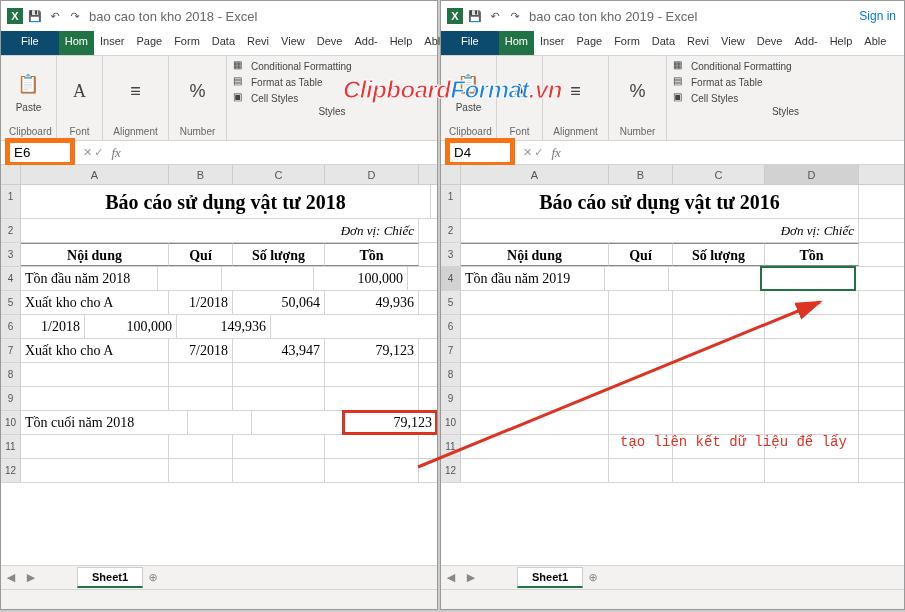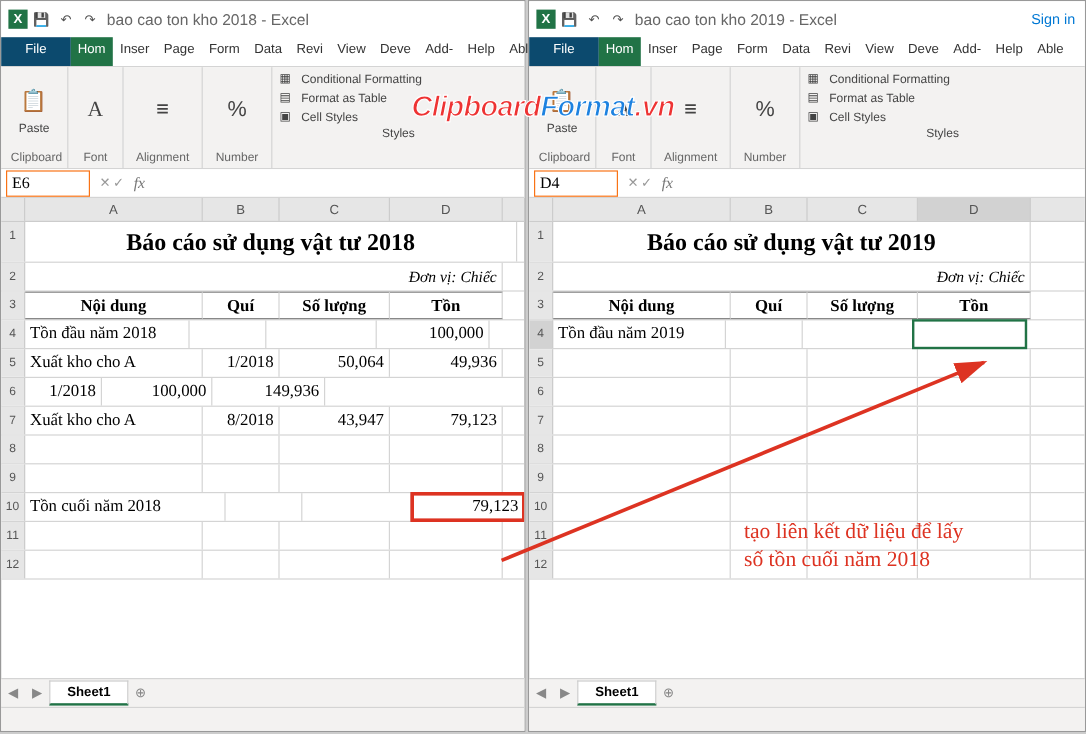--- a/index.html
+++ b/index.html
@@ -18,49 +18,49 @@
 .menuitem.active { background: #217346; color: #fff; }
 .ribbon { height: 85px; background: #f3f2f1; border-bottom: 1px solid #d4d4d4; display: flex; font-size: 10px; color: #444; }
 .rgroup { border-right: 1px solid #d4d4d4; display: flex; flex-direction: column; padding: 2px 8px; }
 .rgroup .body { flex: 1; display: flex; align-items: center; justify-content: center; gap: 4px; flex-direction: column; }
 .rgroup .label { text-align: center; font-size: 10px; color: #666; padding: 1px 0; }
 .rbig { width: 26px; height: 28px; display: flex; align-items: center; justify-content: center; font-size: 18px; }
 .styles-col { flex: 1; display: flex; flex-direction: column; padding: 2px 6px; font-size: 10px; }
 .sitem { display: flex; align-items: center; gap: 4px; padding: 1px 0; white-space: nowrap; }
 .sic { width: 14px; height: 14px; }
 .namebox-row { height: 24px; background: #fff; border-bottom: 1px solid #d4d4d4; display: flex; align-items: center; font-size: 11px; }
-.namebox { width: 70px; border: 1px solid #f97316; padding: 2px 4px; margin: 0 4px; background: #fff; font-family: Liberation Serif, serif; }
+.namebox { width: 70px; border: 5px solid #f97316; padding: 2px 4px; margin: 0 4px; background: #fff; }
 .fx-btns { display: flex; gap: 2px; padding: 0 4px; color: #999; font-size: 11px; align-items: center; }
 .fx-label { font-style: italic; padding: 0 4px; font-family: "Times New Roman"; font-size: 13px; color: #777; }
 .grid-area { flex: 1; display: flex; flex-direction: column; overflow: hidden; position: relative; }
 .colheads { display: flex; height: 20px; background: #e6e6e6; border-bottom: 1px solid #ccc; }
 .corner { width: 20px; border-right: 1px solid #ccc; background: #e6e6e6; }
 .ch { border-right: 1px solid #ccc; text-align: center; font-size: 11px; color: #555; line-height: 20px; }
 .ch.sel { background: #d2d2d2; }
 .rows { flex: 1; overflow: hidden; }
 .row { display: flex; height: 24px; border-bottom: 1px solid #d4d4d4; }
 .rh { width: 20px; background: #e6e6e6; border-right: 1px solid #ccc; text-align: center; font-size: 10px; color: #555; line-height: 24px; }
 .rh.sel { background: #d2d2d2; }
 .cell { border-right: 1px solid #d4d4d4; padding: 2px 4px; font-size: 14px; font-family: "Times New Roman", serif; line-height: 20px; overflow: hidden; white-space: nowrap; }
 .title-row { height: 34px; }
 .title-row .cell { font-size: 20px; font-weight: bold; text-align: center; line-height: 30px; }
 .unit-row .cell { font-style: italic; text-align: right; font-size: 13px; }
 .hdr { font-weight: bold; text-align: center; border-top: 1px solid #888; border-bottom: 1px solid #888 !important; }
 .num { text-align: right; }
 .tabs { height: 24px; background: #f3f2f1; border-top: 1px solid #d4d4d4; display: flex; align-items: center; font-size: 11px; }
 .tabnav { width: 20px; text-align: center; color: #888; cursor: pointer; }
-.sheet-tab { padding: 3px 14px; background: #fff; border: 1px solid #ccc; border-bottom: 2px solid #217346; font-weight: bold; }
+.sheet-tab { padding: 3px 14px; background: #fff; border: 1px solid #ccc; border-bottom: 2px solid #217346; font-weight: bold; margin-left: 36px; }
 .addsheet { width: 20px; text-align: center; color: #888; cursor: pointer; }
 .status { height: 20px; background: #f3f2f1; border-top: 1px solid #d4d4d4; }
 .sel-cell { outline: 2px solid #217346; outline-offset: -1px; position: relative; }
 .redbox { outline: 3px solid #d32; outline-offset: -2px; }
 .watermark { position: absolute; top: 76px; left: 50%; transform: translateX(-50%); font-family: Arial; font-size: 24px; font-weight: 900; font-style: italic; z-index: 90; pointer-events: none; letter-spacing: -0.5px; white-space: nowrap; }
 .wm-a { color: #e33; -webkit-text-stroke: 1px #fff; }
 .wm-b { color: #1d82e0; -webkit-text-stroke: 1px #fff; }
-.annotation { position: absolute; left: 620px; top: 430px; color: #d32; font-size: 18px; font-family: Liberation Serif, serif; line-height: 24px; z-index: 80; pointer-events: none; }
+.annotation { position: absolute; left: 620px; top: 430px; color: #d32; font-size: 14px; font-family: Liberation Mono, monospace; line-height: 24px; z-index: 80; pointer-events: none; }
 .arrow-svg { position: absolute; top: 0; left: 0; z-index: 79; pointer-events: none; }
 </style>
 </head>
 <body>
 
 <div class="window w1">
   <div class="titlebar">
     <div class="tb-left">
       <span class="ic" style="background:#217346;color:#fff;font-weight:bold">X</span>
       <span class="ic">💾</span>
@@ -173,21 +173,21 @@
         </div>
         <div class="row">
           <div class="rh">6</div>
           <div class="cell num" style="width:64px">1/2018</div>
           <div class="cell num" style="width:92px">100,000</div>
           <div class="cell num" style="width:94px">149,936</div>
         </div>
         <div class="row">
           <div class="rh">7</div>
           <div class="cell" style="width:148px">Xuất kho cho A</div>
-          <div class="cell num" style="width:64px">8/2018</div>
+          <div class="cell num" style="width:64px">7/2018</div>
           <div class="cell num" style="width:92px">43,947</div>
           <div class="cell num" style="width:94px">79,123</div>
         </div>
         <div class="row">
           <div class="rh">8</div>
           <div class="cell" style="width:148px"></div>
           <div class="cell num" style="width:64px"></div>
           <div class="cell num" style="width:92px"></div>
           <div class="cell num" style="width:94px"></div>
         </div>
@@ -309,21 +309,21 @@
     <div class="colheads">
       <div class="corner"></div>
       <div class="ch" style="width:148px">A</div>
       <div class="ch" style="width:64px">B</div>
       <div class="ch" style="width:92px">C</div>
       <div class="ch sel" style="width:94px">D</div>
     </div>
     <div class="rows" id="rows2">
         <div class="row title-row">
           <div class="rh">1</div>
-          <div class="cell" style="width:398px">Báo cáo sử dụng vật tư 2019</div>
+          <div class="cell" style="width:398px">Báo cáo sử dụng vật tư 2016</div>
         </div>
         <div class="row unit-row">
           <div class="rh">2</div>
           <div class="cell" style="width:398px">Đơn vị: Chiếc</div>
         </div>
         <div class="row">
           <div class="rh">3</div>
           <div class="cell hdr" style="width:148px">Nội dung</div>
           <div class="cell hdr" style="width:64px">Quí</div>
           <div class="cell hdr" style="width:92px">Số lượng</div>
@@ -409,14 +409,13 @@
 <svg class="arrow-svg" width="905" height="612">
   <defs>
       <marker id="ah" markerWidth="10" markerHeight="10" refX="8" refY="3" orient="auto">
         <path d="M0,0 L9,3 L0,6 Z" fill="#d32"></path>
       </marker>
     </defs>
   <line x1="418" y1="467" x2="820" y2="302" stroke="#d32" stroke-width="3" marker-end="url(#ah)"></line>
 </svg>
 <div class="annotation">
   <div>tạo liên kết dữ liệu để lấy</div>
-    <div>số tồn cuối năm 2018</div>
 </div>
 
 </body></html>

